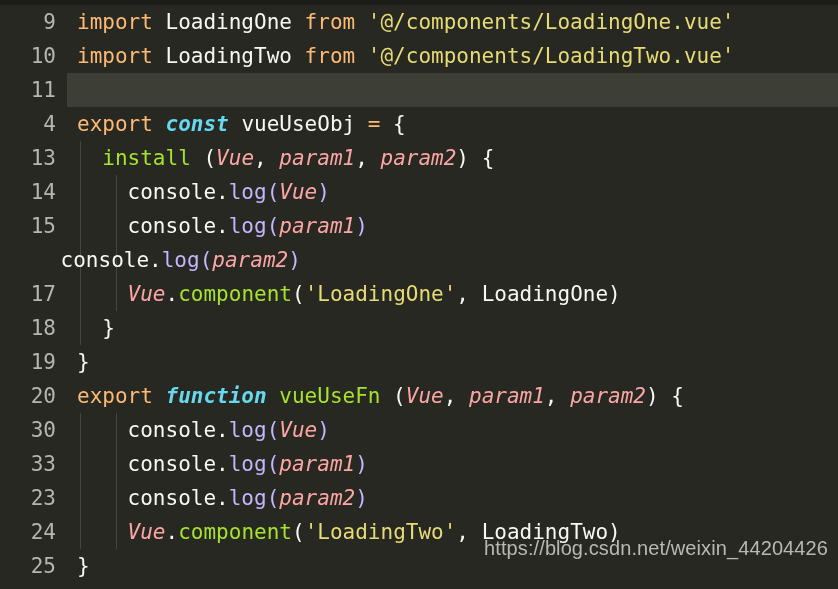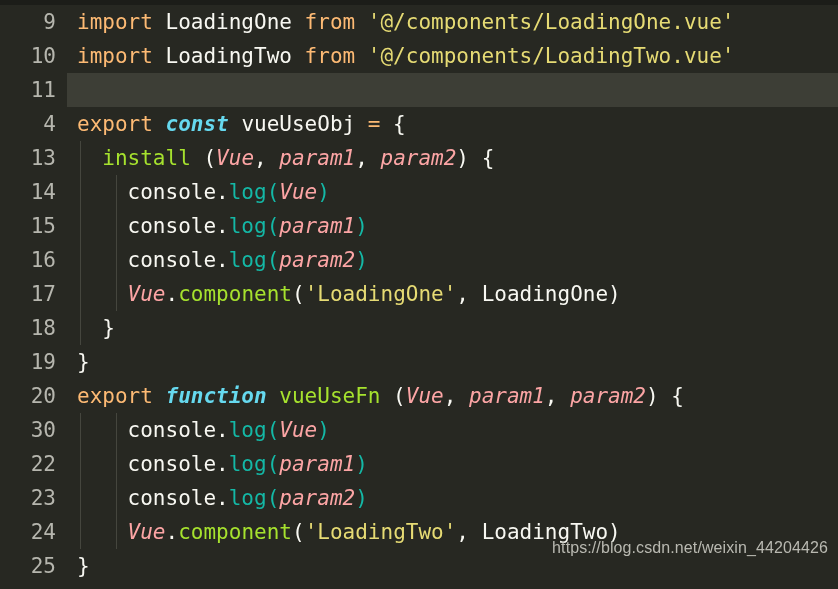--- a/index.html
+++ b/index.html
@@ -85,29 +85,29 @@
   .guide.g1 { left: 80px; }
   .guide.g2 { left: 116px; }
 
   
   .tok-keyword  { color: #fdba74; }
   .tok-storage  { color: #66d9ef; font-style: italic; font-weight: bold; }
   .tok-plain    { color: #f8f8f2; }
   .tok-func     { color: #a6e22e; }
   .tok-param    { color: #fca5a5; font-style: italic; }
   .tok-string   { color: #e6db74; }
-  .tok-method   { color: #14b8a6; }
+  .tok-method   { color: #c4b5fd; }
 
   .watermark {
     position: absolute;
     right: 10px;
     bottom: 24px;
     color: #b9b9b1;
     font-family: "Liberation Sans", sans-serif;
-    font-size: 16px;
+    font-size: 20px;
     letter-spacing: 0.1px;
     z-index: 10;
     white-space: pre;
   }
 </style>
 </head>
 <body>
 
 <div id="editor-root">
 
@@ -115,27 +115,27 @@
 
   <div class="code-area">
       <div class="line"><div class="gutter">8</div><div class="content"></div></div>
       <div class="line"><div class="gutter">9</div><div class="content"><span class="tok-keyword">import </span><span class="tok-plain">LoadingOne </span><span class="tok-keyword">from </span><span class="tok-string">'@/components/LoadingOne.vue'</span></div></div>
       <div class="line"><div class="gutter">10</div><div class="content"><span class="tok-keyword">import </span><span class="tok-plain">LoadingTwo </span><span class="tok-keyword">from </span><span class="tok-string">'@/components/LoadingTwo.vue'</span></div></div>
       <div class="line highlight"><div class="line-bg"></div><div class="gutter">11</div><div class="content"></div></div>
       <div class="line"><div class="gutter">4</div><div class="content"><span class="tok-keyword">export </span><span class="tok-storage">const </span><span class="tok-plain">vueUseObj </span><span class="tok-keyword">= </span><span class="tok-plain">{</span></div></div>
       <div class="line"><div class="guide g1"></div><div class="gutter">13</div><div class="content"><span class="tok-plain">  </span><span class="tok-func">install</span><span class="tok-plain"> (</span><span class="tok-param">Vue</span><span class="tok-plain">, </span><span class="tok-param">param1</span><span class="tok-plain">, </span><span class="tok-param">param2</span><span class="tok-plain">) {</span></div></div>
       <div class="line"><div class="guide g1"></div><div class="guide g2"></div><div class="gutter">14</div><div class="content"><span class="tok-plain">    console.</span><span class="tok-method">log</span><span class="tok-method">(</span><span class="tok-param">Vue</span><span class="tok-method">)</span></div></div>
       <div class="line"><div class="guide g1"></div><div class="guide g2"></div><div class="gutter">15</div><div class="content"><span class="tok-plain">    console.</span><span class="tok-method">log</span><span class="tok-method">(</span><span class="tok-param">param1</span><span class="tok-method">)</span></div></div>
-      <div class="line"><div class="guide g1"></div><div class="guide g2"></div><div class="gutter">16</div><div class="content"><span class="tok-plain">    console.</span><span class="tok-method">log</span><span class="tok-method">(</span><span class="tok-param">param2</span><span class="tok-method">)</span></div></div>
+      <div class="line"><div class="guide g1"></div><div class="guide g2"></div><div class="content"><span class="tok-plain">    console.</span><span class="tok-method">log</span><span class="tok-method">(</span><span class="tok-param">param2</span><span class="tok-method">)</span></div></div>
       <div class="line"><div class="guide g1"></div><div class="guide g2"></div><div class="gutter">17</div><div class="content"><span class="tok-plain">    </span><span class="tok-param">Vue</span><span class="tok-plain">.</span><span class="tok-func">component</span><span class="tok-plain">(</span><span class="tok-string">'LoadingOne'</span><span class="tok-plain">, LoadingOne)</span></div></div>
       <div class="line"><div class="guide g1"></div><div class="gutter">18</div><div class="content"><span class="tok-plain">  }</span></div></div>
       <div class="line"><div class="gutter">19</div><div class="content"><span class="tok-plain">}</span></div></div>
       <div class="line"><div class="gutter">20</div><div class="content"><span class="tok-keyword">export </span><span class="tok-storage">function </span><span class="tok-func">vueUseFn</span><span class="tok-plain"> (</span><span class="tok-param">Vue</span><span class="tok-plain">, </span><span class="tok-param">param1</span><span class="tok-plain">, </span><span class="tok-param">param2</span><span class="tok-plain">) {</span></div></div>
       <div class="line"><div class="guide g1"></div><div class="guide g2"></div><div class="gutter">30</div><div class="content"><span class="tok-plain">    console.</span><span class="tok-method">log</span><span class="tok-method">(</span><span class="tok-param">Vue</span><span class="tok-method">)</span></div></div>
-      <div class="line"><div class="guide g1"></div><div class="guide g2"></div><div class="gutter">22</div><div class="content"><span class="tok-plain">    console.</span><span class="tok-method">log</span><span class="tok-method">(</span><span class="tok-param">param1</span><span class="tok-method">)</span></div></div>
+      <div class="line"><div class="guide g1"></div><div class="guide g2"></div><div class="gutter">33</div><div class="content"><span class="tok-plain">    console.</span><span class="tok-method">log</span><span class="tok-method">(</span><span class="tok-param">param1</span><span class="tok-method">)</span></div></div>
       <div class="line"><div class="guide g1"></div><div class="guide g2"></div><div class="gutter">23</div><div class="content"><span class="tok-plain">    console.</span><span class="tok-method">log</span><span class="tok-method">(</span><span class="tok-param">param2</span><span class="tok-method">)</span></div></div>
       <div class="line"><div class="guide g1"></div><div class="guide g2"></div><div class="gutter">24</div><div class="content"><span class="tok-plain">    </span><span class="tok-param">Vue</span><span class="tok-plain">.</span><span class="tok-func">component</span><span class="tok-plain">(</span><span class="tok-string">'LoadingTwo'</span><span class="tok-plain">, LoadingTwo)</span></div></div>
       <div class="line"><div class="gutter">25</div><div class="content"><span class="tok-plain">}</span></div></div>
     </div>
 
   <div class="watermark">https://blog.csdn.net/weixin_44204426</div>
 
 </div>
 
 </body></html>

